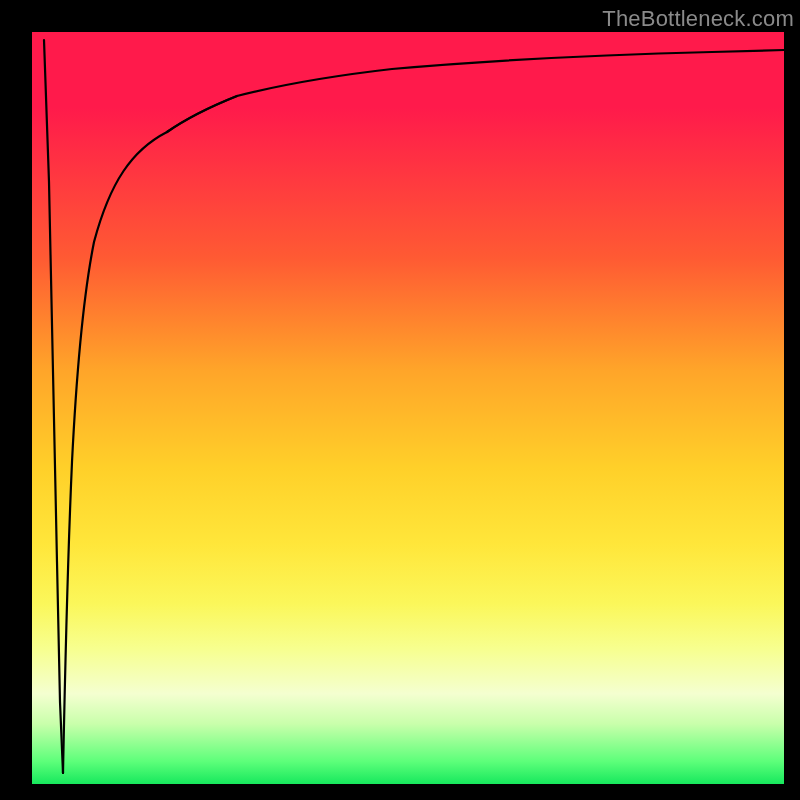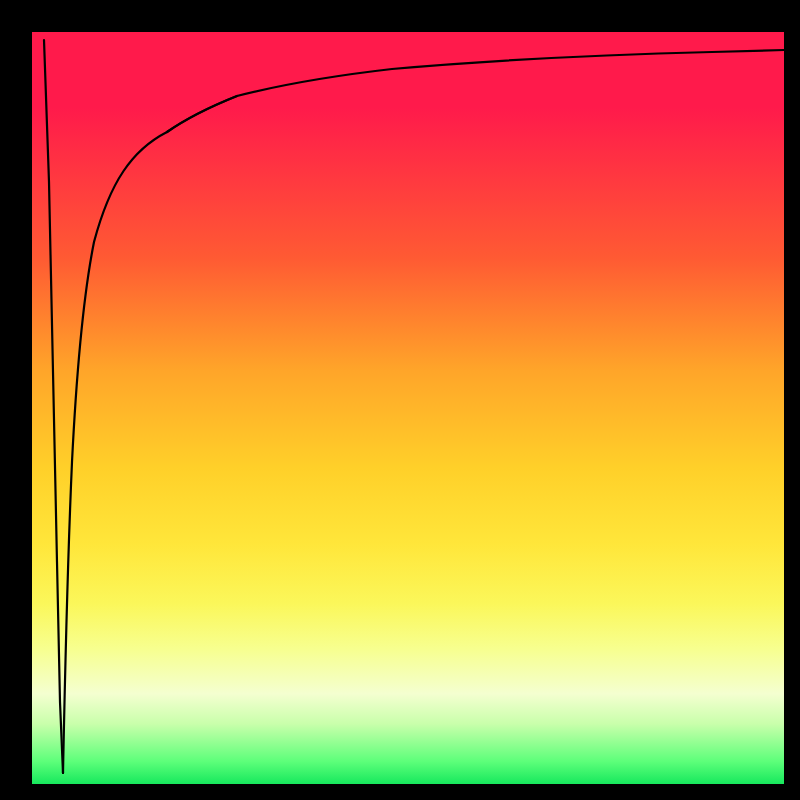--- a/index.html
+++ b/index.html
@@ -35,13 +35,14 @@
       <path d="M31 741
                C33 640 36 520 40 430
                C45 330 52 260 62 210
                C78 150 100 118 135 100
                C158 84 185 72 205 64
                C240 55 290 45 360 37
                C450 29 560 23 680 20
                L752 18"></path>
     </svg>
   </div>
+  <div class="watermark">TheBottleneck.com</div>
 </div>
 
 </body></html>

